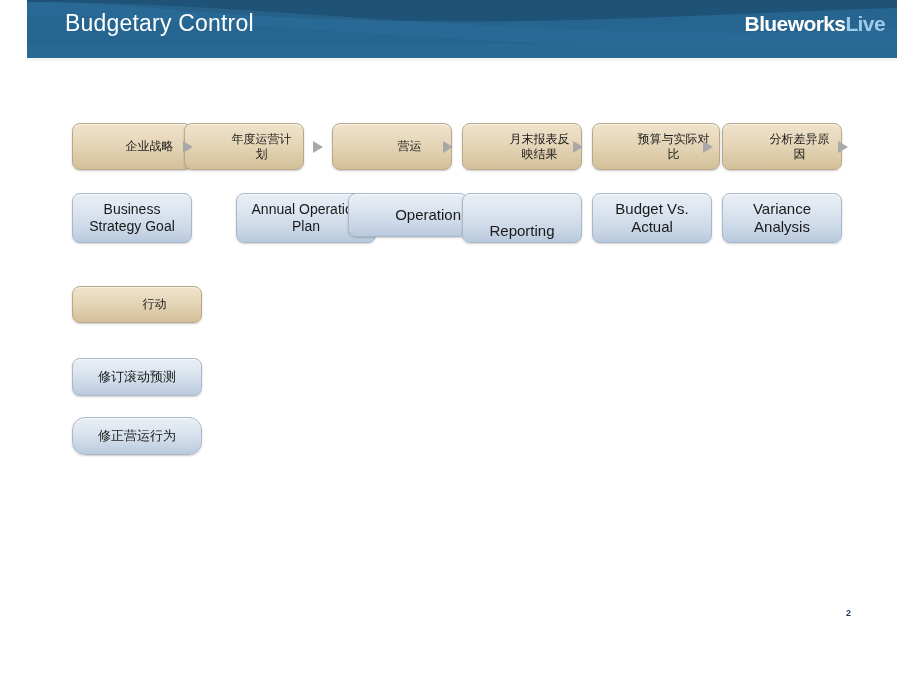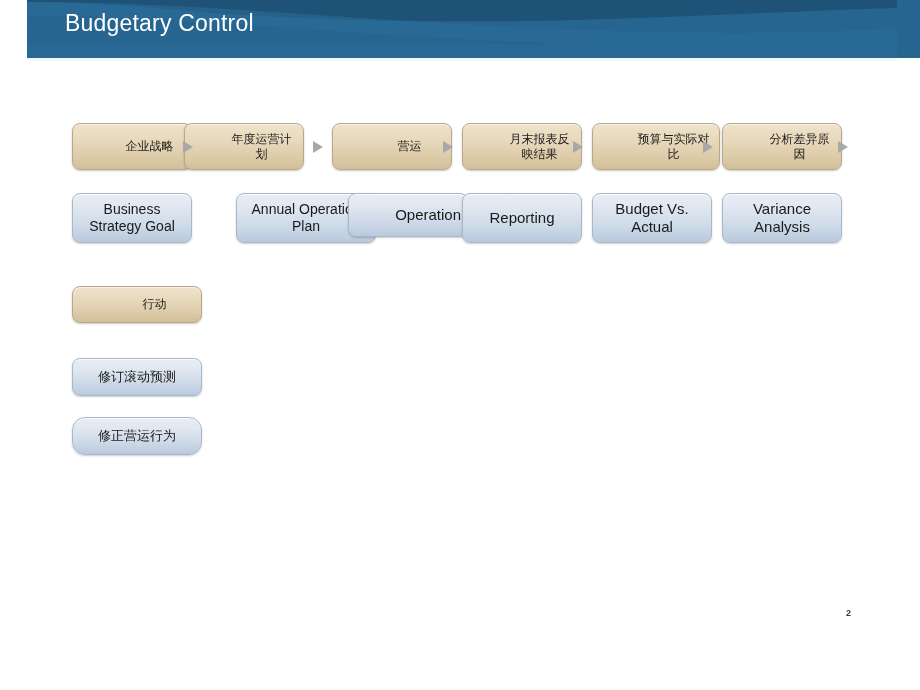--- a/index.html
+++ b/index.html
@@ -17,21 +17,20 @@
 
   
   #header-banner {
     position: absolute;
     left: 27px;
     top: 0px;
     width: 870px;
     height: 58px;
     overflow: hidden;
     background: #266590;
-    padding-left: 23px;
   }
   #header-wave {
     position: absolute;
     left: 0; top: 0;
     width: 870px;
     height: 58px;
   }
   #header-title {
     position: absolute;
     left: 38px;
@@ -117,20 +116,21 @@
 <body>
 
 <div id="header-banner">
   <svg id="header-wave" viewBox="0 0 870 58" preserveAspectRatio="none">
     <rect x="0" y="0" width="870" height="58" fill="#266590"></rect>
     <path d="M0,0 L870,0 L870,8 C660,14 430,34 150,10 C100,5 50,2 0,2 Z" fill="#1d4f72" opacity="0.85"></path>
     <path d="M0,2 C180,2 330,22 560,30 C700,35 800,33 870,28 L870,46 C790,50 660,48 520,43 C330,36 160,16 0,16 Z" fill="#2c6e99" opacity="0.55"></path>
     <path d="M0,44 L870,44 L870,58 L0,58 Z" fill="#2a6b94" opacity="0.55"></path>
   </svg>
   <div id="header-title">Budgetary Control</div>
+  <div id="header-logo"><span class="lg-blueworks">Blueworks</span><span class="lg-live">Live</span></div>
 </div>
 <div id="header-underline"></div>
 
 <div class="node tan" style="left:72px; top:123px; width:120px; height:47px;">
   <span>企业战略</span>
 </div>
 <div class="arrow" style="left:183px; top:141px;"></div>
 
 <div class="node tan" style="left:184px; top:123px; width:120px; height:47px;">
   <span>年度运营计划</span>
@@ -159,21 +159,21 @@
 
 <div class="node blue small-text" style="left:72px; top:193px; width:120px; height:50px;">
   <span>Business Strategy Goal</span>
 </div>
 <div class="node blue small-text" style="left:202px; top:193px; width:140px; height:50px;margin-left:34px;">
   <span>Annual Operation Plan</span>
 </div>
 <div class="node blue" style="left:348px; top:193px; width:120px; height:44px;justify-content:flex-end;">
   <span>Operation</span>
 </div>
-<div class="node blue" style="left:462px; top:193px; width:120px; height:50px;">
+<div class="node blue" style="left:462px; top:193px; width:120px; height:50px;align-items:flex-end;">
   <span>Reporting</span>
 </div>
 <div class="node blue" style="left:592px; top:193px; width:120px; height:50px;">
   <span>Budget Vs. Actual</span>
 </div>
 <div class="node blue" style="left:722px; top:193px; width:120px; height:50px;">
   <span>Variance Analysis</span>
 </div>
 
 <div class="node tan" style="left:72px; top:286px; width:130px; height:37px;">

